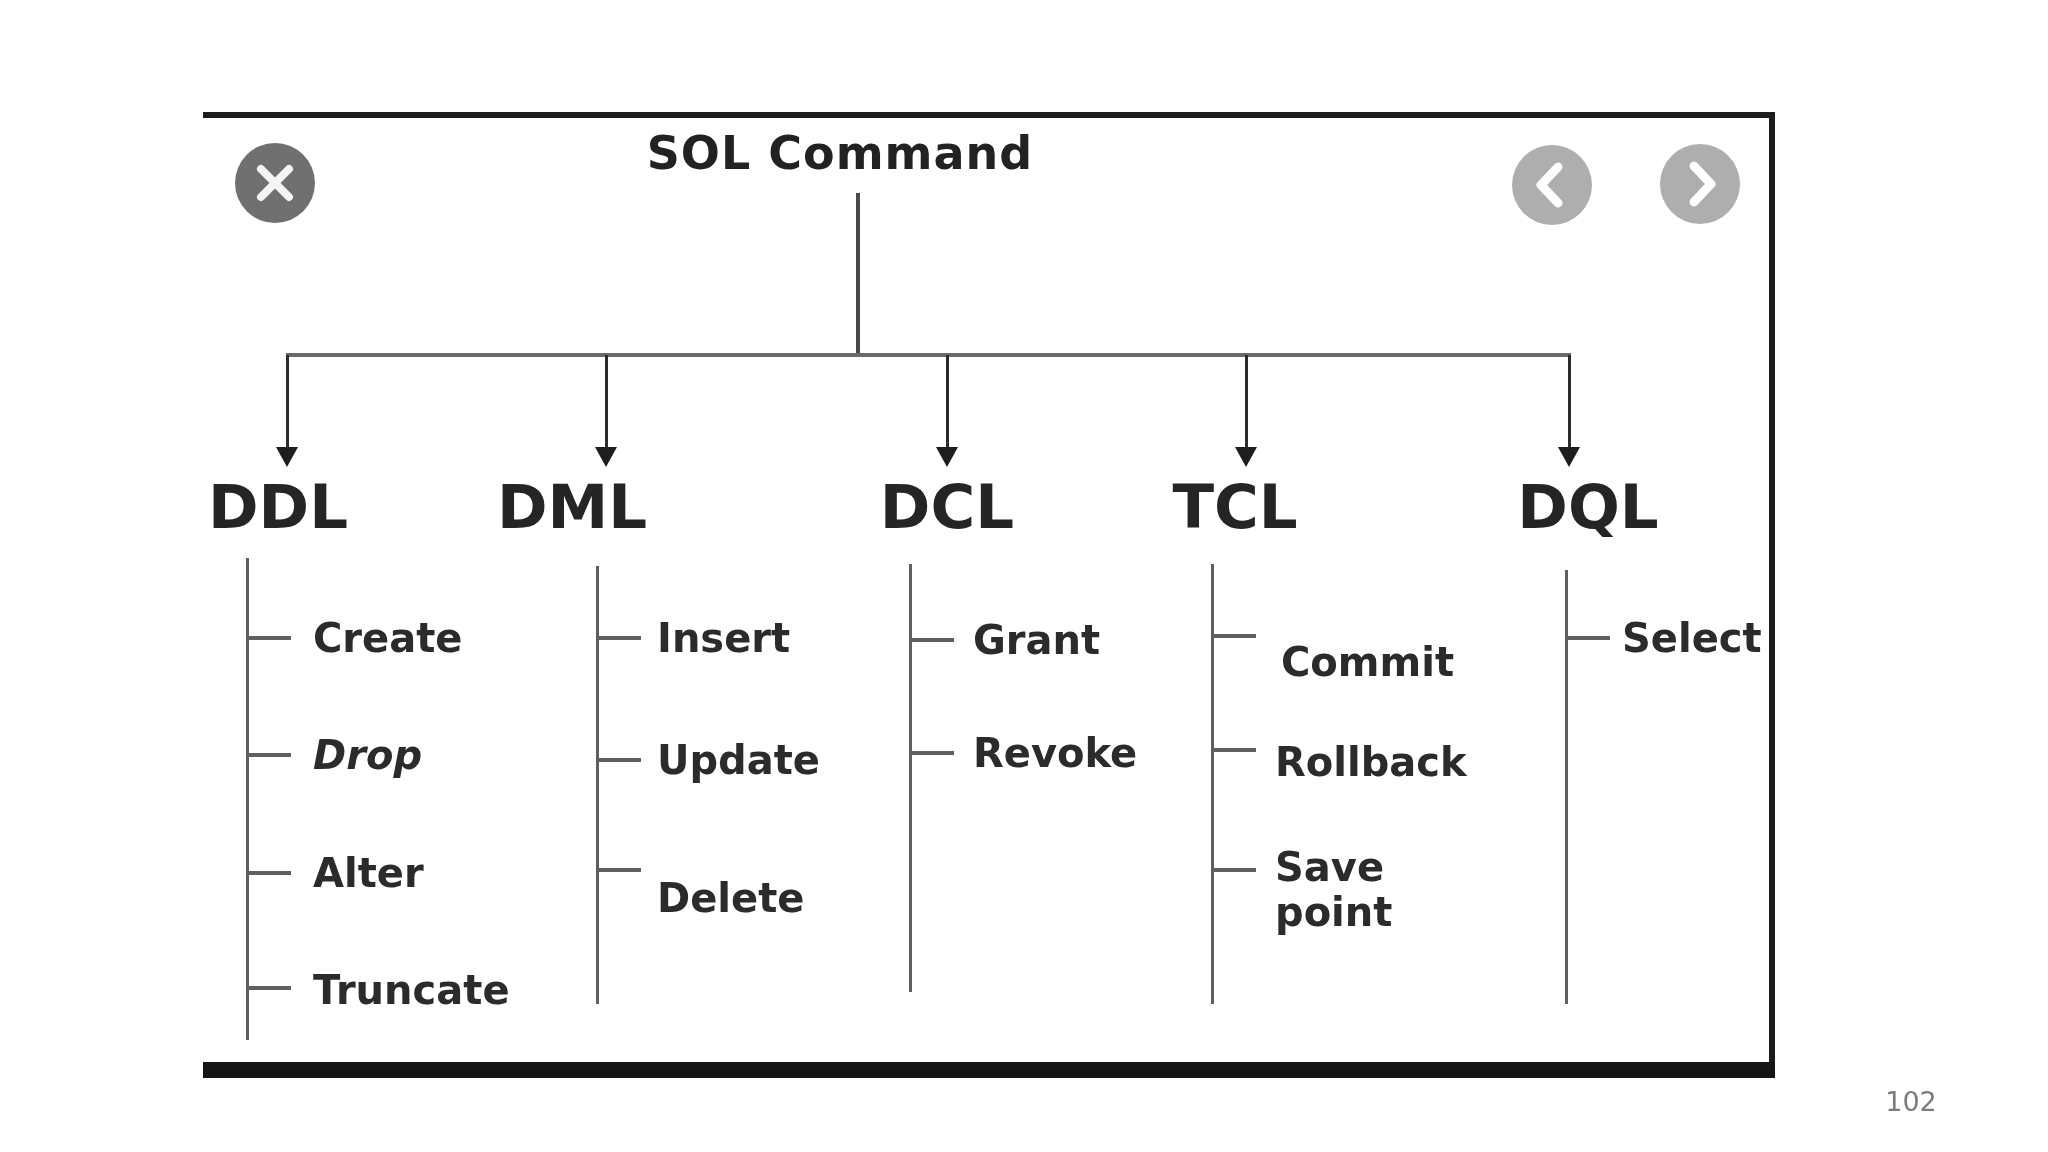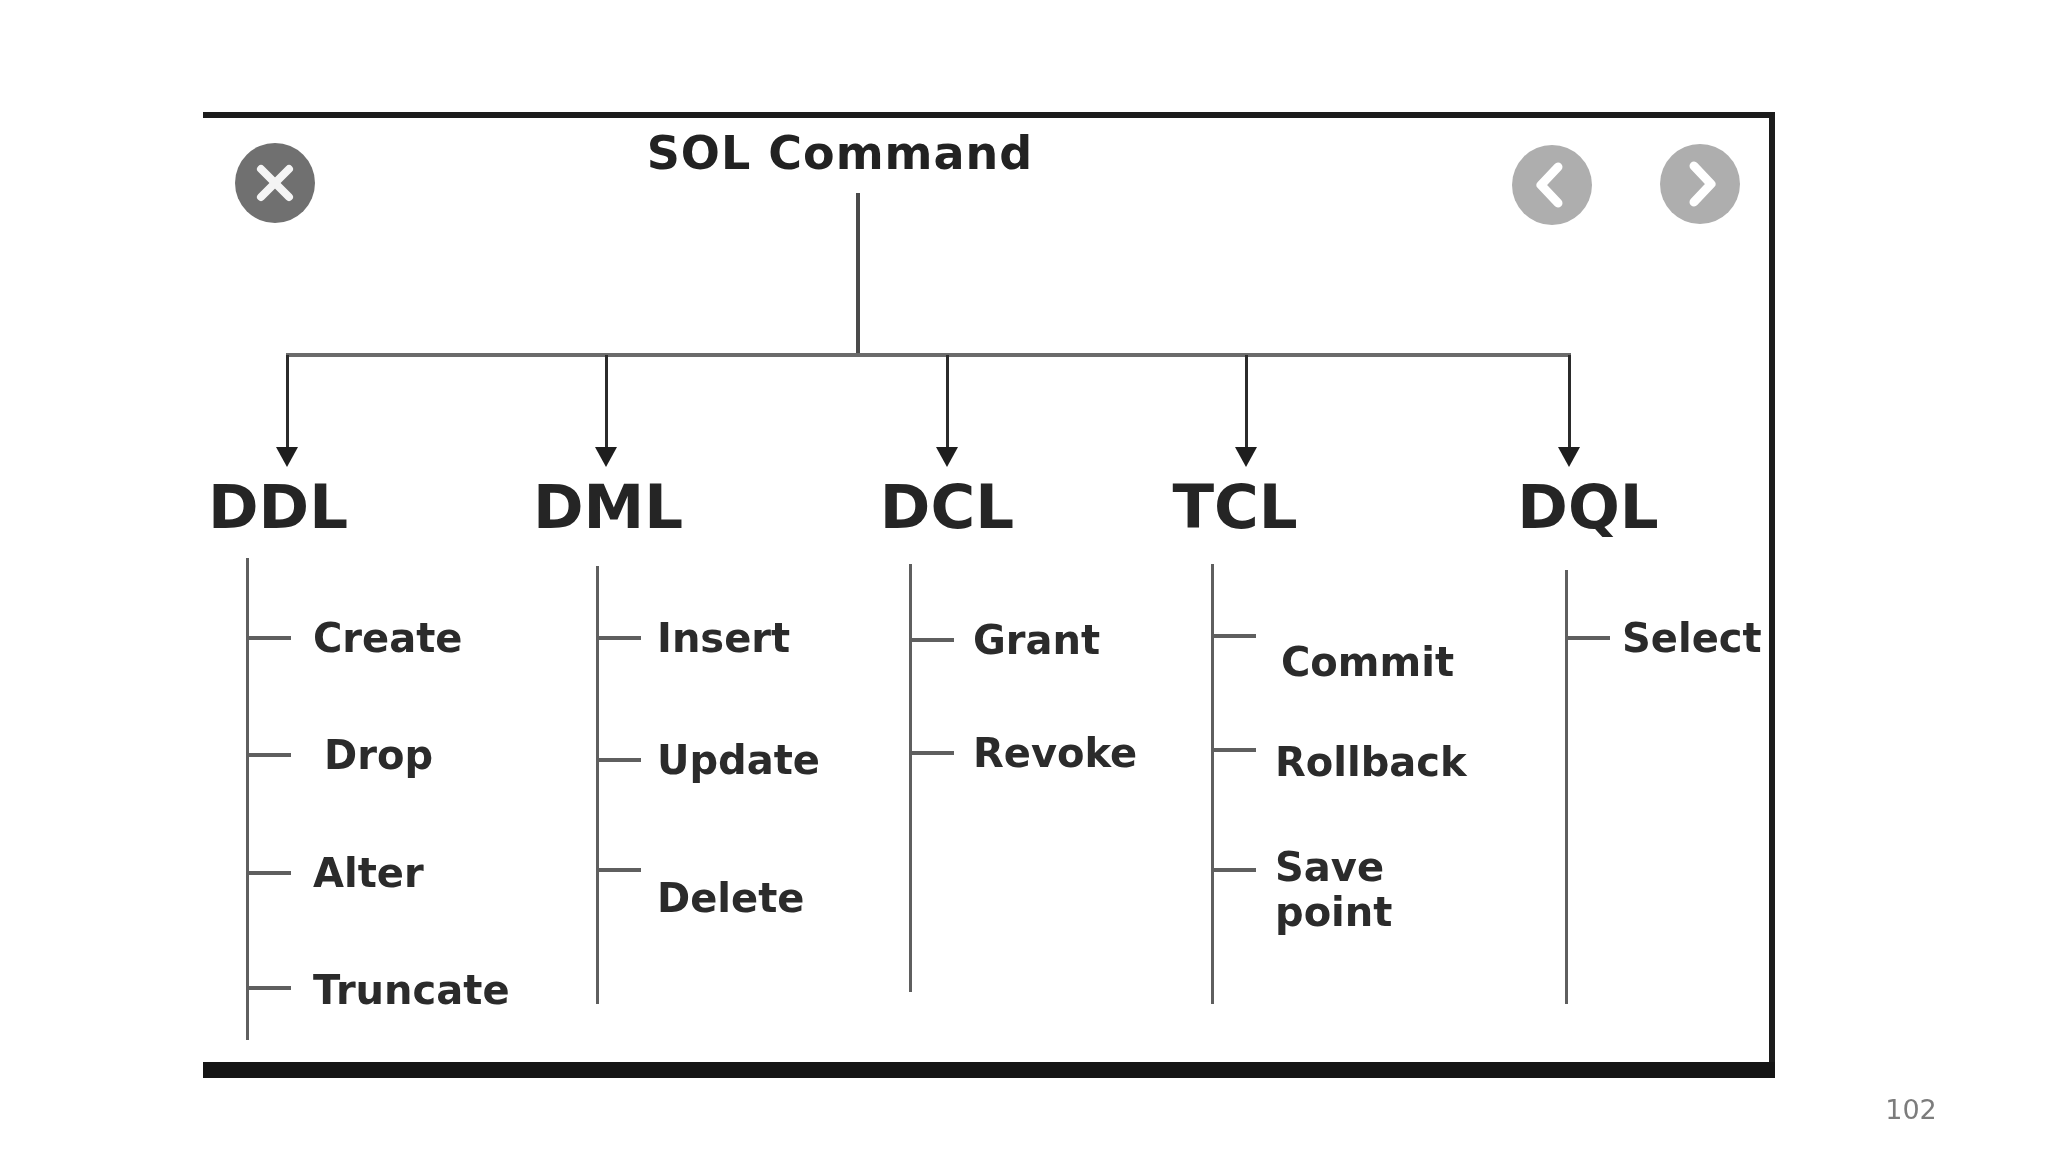--- a/index.html
+++ b/index.html
@@ -23,21 +23,21 @@
   .stem{left:856px;top:193px;width:4px;height:162px;background:#4a4a4a;}
   .connector{left:286px;top:353px;width:1285px;height:4px;background:#6b6b6b;}
   .branch-v{width:3px;height:94px;top:355px;background:#2b2b2b;}
   .arrowhead{width:0;height:0;border-left:11px solid transparent;border-right:11px solid transparent;border-top:20px solid #1e1e1e;top:447px;}
   .cat-label{top:476px;width:160px;text-align:center;font-size:61px;font-weight:bold;color:#252525;line-height:1;}
   .col-line{width:3px;background:#5f5f5f;}
   .tick{height:4px;width:44px;background:#5f5f5f;}
   .item{font-size:40px;font-weight:bold;color:#2b2b2b;line-height:1;white-space:nowrap;transform:translateY(-50%);}
   .item.wrap{white-space:normal;width:160px;line-height:1.125;transform:none;}
   
-  .page-num{left:1870px;top:1086px;width:82px;text-align:center;font-size:27px;color:#7c7c7c;margin-top:8px;}
+  .page-num{left:1870px;top:1086px;width:82px;text-align:center;font-size:27px;color:#7c7c7c;}
 </style>
 </head>
 <body>
 
 <div class="abs frame-top"></div>
 <div class="abs frame-right"></div>
 <div class="abs frame-bottom"></div>
 
 <button class="abs circle-btn btn-close">
   <span style="display:flex;">
@@ -71,32 +71,32 @@
 <div class="abs branch-v" style="left:605px;"></div>
 <div class="abs arrowhead" style="left:595px;"></div>
 <div class="abs branch-v" style="left:946px;"></div>
 <div class="abs arrowhead" style="left:936px;"></div>
 <div class="abs branch-v" style="left:1245px;"></div>
 <div class="abs arrowhead" style="left:1235px;"></div>
 <div class="abs branch-v" style="left:1568px;"></div>
 <div class="abs arrowhead" style="left:1558px;"></div>
 
 <div class="abs cat-label" style="left:198px;">DDL</div>
-<div class="abs cat-label" style="left:528px;">DML</div>
+<div class="abs cat-label" style="left:492px;">DML</div>
 <div class="abs cat-label" style="left:867px;text-align:center;">DCL</div>
 <div class="abs cat-label" style="left:1155px;">TCL</div>
 <div class="abs cat-label" style="left:1508px;">DQL</div>
 
 <div class="abs col-line" style="left:246px;top:558px;height:482px;"></div>
 <div class="abs tick" style="left:247px;top:636px;"></div>
 <div class="abs tick" style="left:247px;top:753px;"></div>
 <div class="abs tick" style="left:247px;top:871px;"></div>
 <div class="abs tick" style="left:247px;top:986px;"></div>
 <div class="abs item" style="left:313px;top:638px;">Create</div>
-<div class="abs item" style="left:324px;top:755px;">Drop</div>
+<div class="abs item" style="left:313px;top:755px;font-style:italic;">Drop</div>
 <div class="abs item" style="left:313px;top:873px;">Alter</div>
 <div class="abs item" style="left:313px;top:990px;">Truncate</div>
 
 <div class="abs col-line" style="left:596px;top:566px;height:438px;"></div>
 <div class="abs tick" style="left:597px;top:636px;"></div>
 <div class="abs tick" style="left:597px;top:758px;"></div>
 <div class="abs tick" style="left:597px;top:868px;"></div>
 <div class="abs item" style="left:657px;top:638px;">Insert</div>
 <div class="abs item" style="left:657px;top:760px;">Update</div>
 <div class="abs item" style="left:657px;top:870px;margin-top:28px;">Delete</div>

